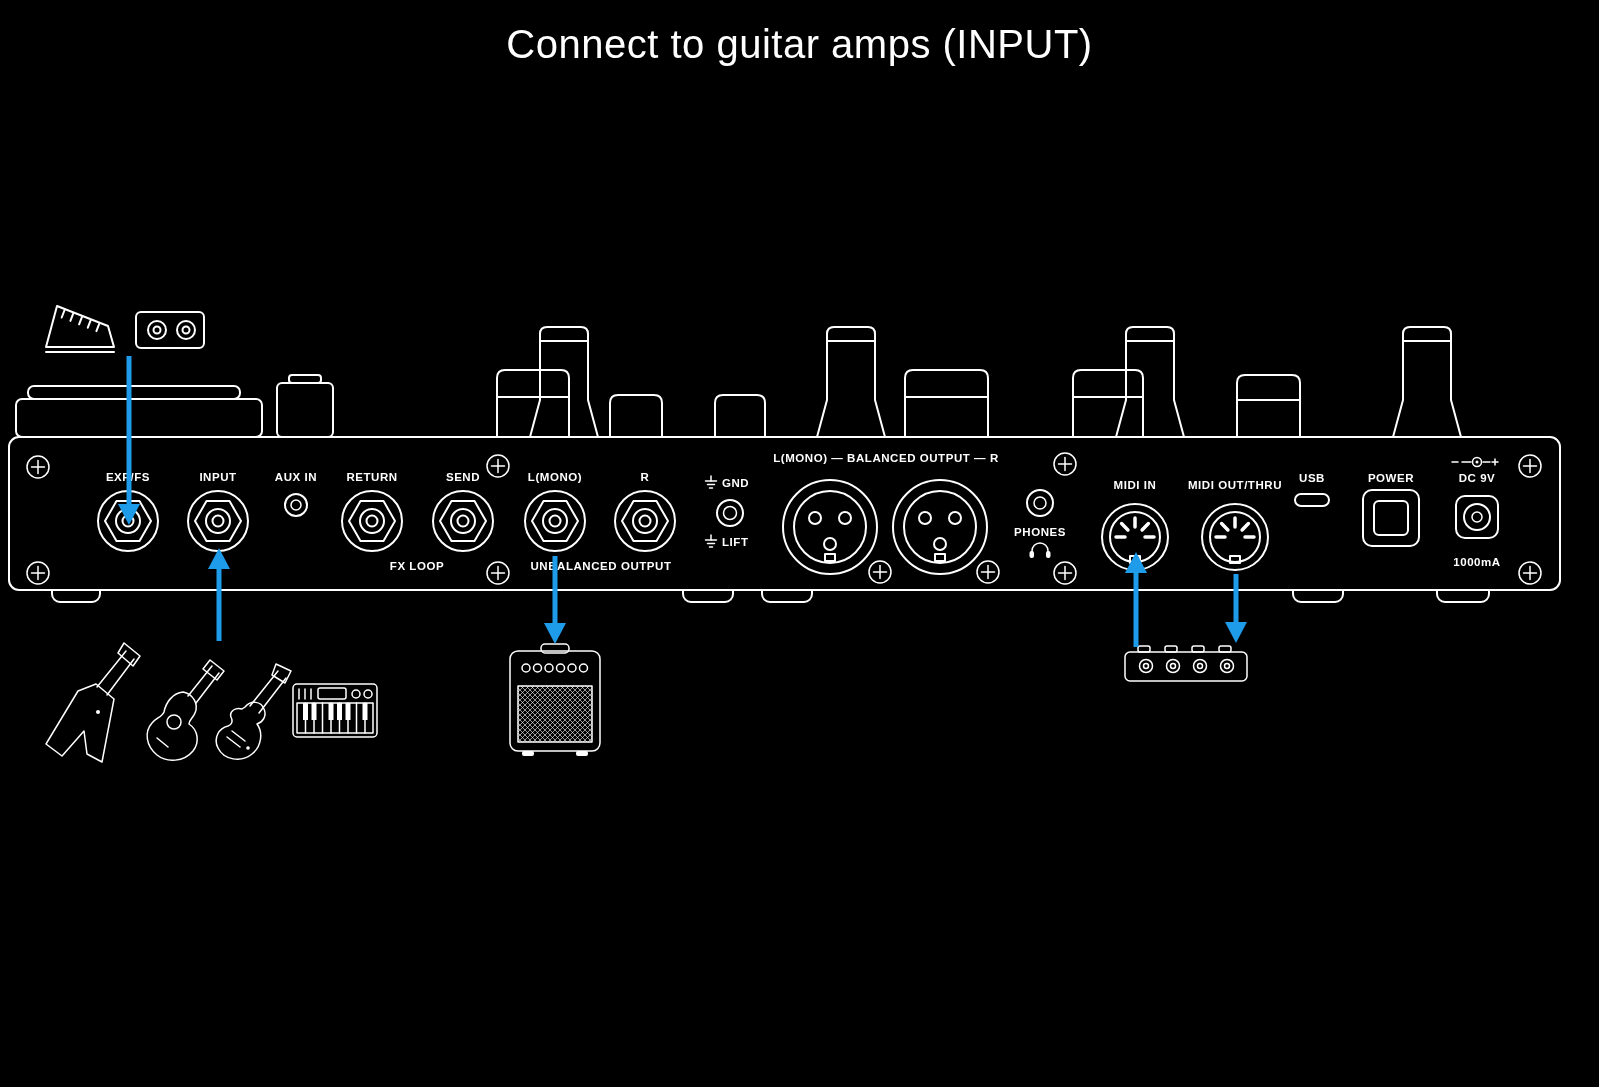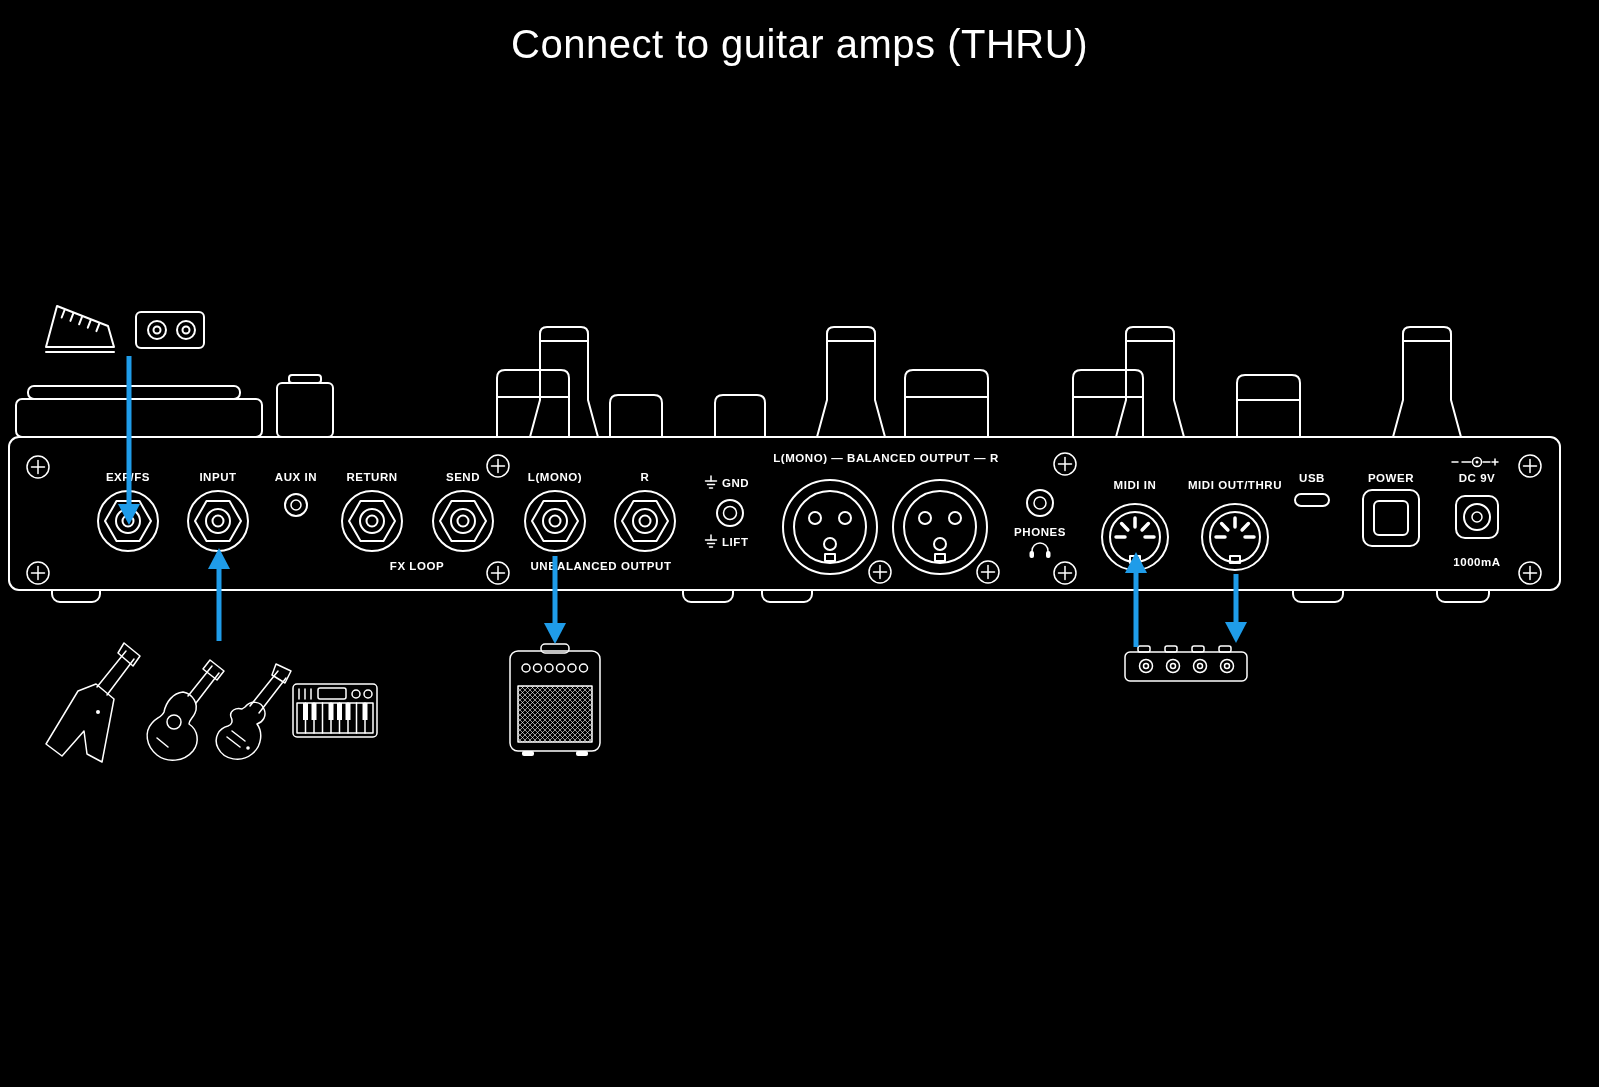--- a/index.html
+++ b/index.html
@@ -11,21 +11,21 @@
   .fw{fill:#fff;stroke:none;}
   .lbl{font-family:"Liberation Sans",sans-serif;font-weight:700;font-size:11.5px;fill:#fff;letter-spacing:0.55px;text-anchor:middle;}
   .lbl.start{text-anchor:start;}
   .arrow-line{stroke:var(--accent,#1f9ce9);stroke-width:5;fill:none;}
   .arrow-head{fill:var(--accent,#1f9ce9);stroke:none;}
 </style>
 </head>
 <body style="background: rgb(0, 0, 0);">
 
 <div class="stage">
-  <div class="title">Connect to guitar amps (THRU)</div>
+  <div class="title">Connect to guitar amps (INPUT)</div>
 
   <svg width="1599" height="1087" viewBox="0 0 1599 1087">
     <defs>
       <g id="screw">
         <circle r="11"></circle>
         <line x1="-6.5" y1="0" x2="6.5" y2="0"></line>
         <line x1="0" y1="-6.5" x2="0" y2="6.5"></line>
       </g>
       <g id="jack">
         <circle r="30"></circle>

